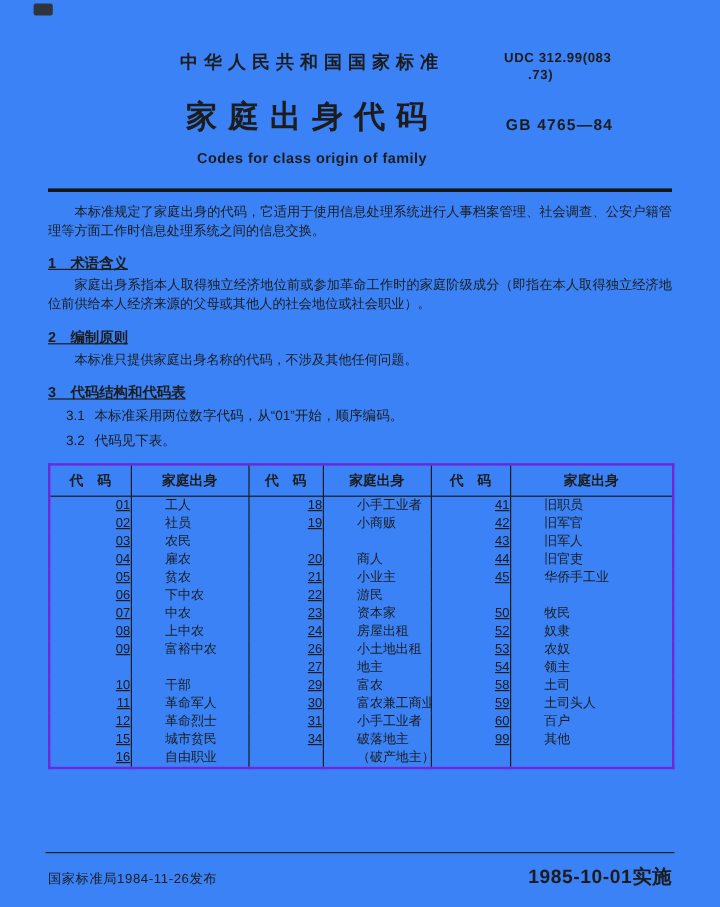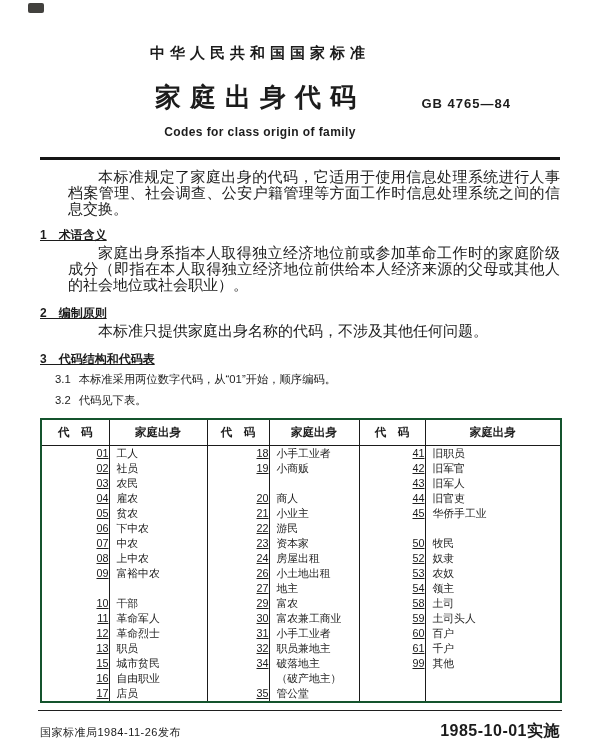--- a/index.html
+++ b/index.html
@@ -6,21 +6,21 @@
   html,body { width:600px; }
   body {
     width:600px; height:756px;
     background:#efede8;
     font-family:"Liberation Sans","DejaVu Sans",sans-serif;
     color:#1c1c1c;
   }
   .page {
     position:relative;
     width:600px; height:756px;
-    background:#ffffff;
+    background:#3b82f6;
     overflow:hidden;
   }
   .scan-mark {
     position:absolute; left:28px; top:3px;
     width:16px; height:10px;
     background:#2e2c29; border-radius:2px; opacity:.9;
   }
   .content { padding:0 40px; }
 
   
@@ -47,48 +47,48 @@
   }
   .subtitle {
     width:440px; text-align:center;
     font-size:12px; font-weight:bold; letter-spacing:.4px;
     margin-top:13px;
   }
   .rule-thick { margin-top:18px; height:3px; background:#161616; }
 
   
   .para {
-    font-size:15px; line-height:16px; text-align:justify;margin-left:28px;
+    font-size:11px; line-height:16px; text-align:justify;
   }
   .indent { text-indent:2em; }
   .p-intro { margin-top:9px; }
   .p-body  { margin-top:5px;font-family:Liberation Mono, monospace; }
   h2.sec {
     margin-top:11px; font-size:12px; font-weight:bold; line-height:14px;text-decoration:underline;
   }
   .clause { padding-left:15px; margin-top:6px; font-size:11.3px; line-height:15px; }
   .clause .clause-no { font-weight:normal; margin-right:8px; }
 
   
   table.codes {
     margin-top:10px; width:520px; table-layout:fixed;
-    border-collapse:collapse; border:2px solid #14532d;
+    border-collapse:collapse; border:2px solid #6d28d9;
   }
   table.codes th {
     border:1px solid #1b1b1b;
     font-size:11.5px; font-weight:bold; height:26px;
     text-align:center; vertical-align:middle;
   }
   table.codes td {
     border-left:1px solid #1b1b1b; border-right:1px solid #1b1b1b;
     font-size:10.8px; height:15px; line-height:15px;
     vertical-align:middle; overflow:hidden; white-space:nowrap;
   }
   td.col-code { text-align:right;text-decoration:underline; }
-  td.col-name { text-align:left; padding-left:7px; }
+  td.col-name { text-align:left; padding-left:28px; }
 
   
   .footer-rule {
     position:absolute; left:38px; right:38px; bottom:45px;
     height:1px; background:#1f1f1f;
   }
   .footer {
     position:absolute; left:40px; right:40px; bottom:14px;
     display:flex; justify-content:space-between; align-items:baseline;
   }
@@ -97,20 +97,24 @@
 </style>
 </head>
 <body>
 
 <div class="page">
   <div class="scan-mark"></div>
 
   <div class="content">
     <div class="header-block">
       <div class="std-label">中华人民共和国国家标准</div>
+      <div class="udc">
+        <div class="udc-l1">UDC 312.99(083</div>
+        <div class="udc-l2">.73)</div>
+      </div>
       <h1 class="doc-title">家庭出身代码</h1>
       <div class="std-no">GB 4765—84</div>
       <div class="subtitle">Codes for class origin of family</div>
     </div>
 
     <div class="rule-thick"></div>
 
     <p class="para indent p-intro">本标准规定了家庭出身的代码，它适用于使用信息处理系统进行人事档案管理、社会调查、公安户籍管理等方面工作时信息处理系统之间的信息交换。</p>
 
     <h2 class="sec">1　术语含义</h2>
@@ -245,51 +249,35 @@
           </tr>
           <tr>
             <td class="col-code">12</td>
             <td class="col-name">革命烈士</td>
             <td class="col-code">31</td>
             <td class="col-name">小手工业者</td>
             <td class="col-code">60</td>
             <td class="col-name">百户</td>
           </tr>
           <tr>
-            <td class="col-code">13</td>
-            <td class="col-name">职员</td>
-            <td class="col-code">32</td>
-            <td class="col-name">职员兼地主</td>
-            <td class="col-code">61</td>
-            <td class="col-name">千户</td>
-          </tr>
-          <tr>
             <td class="col-code">15</td>
             <td class="col-name">城市贫民</td>
             <td class="col-code">34</td>
             <td class="col-name">破落地主</td>
             <td class="col-code">99</td>
             <td class="col-name">其他</td>
           </tr>
           <tr>
             <td class="col-code">16</td>
             <td class="col-name">自由职业</td>
             <td class="col-code"></td>
             <td class="col-name">（破产地主）</td>
             <td class="col-code"></td>
             <td class="col-name"></td>
           </tr>
-          <tr>
-            <td class="col-code">17</td>
-            <td class="col-name">店员</td>
-            <td class="col-code">35</td>
-            <td class="col-name">管公堂</td>
-            <td class="col-code"></td>
-            <td class="col-name"></td>
-          </tr>
         </tbody>
     </table>
   </div>
 
   <div class="footer-rule"></div>
   <div class="footer">
     <div class="footer-left">国家标准局1984-11-26发布</div>
     <div class="footer-right">1985-10-01实施</div>
   </div>
 </div>

